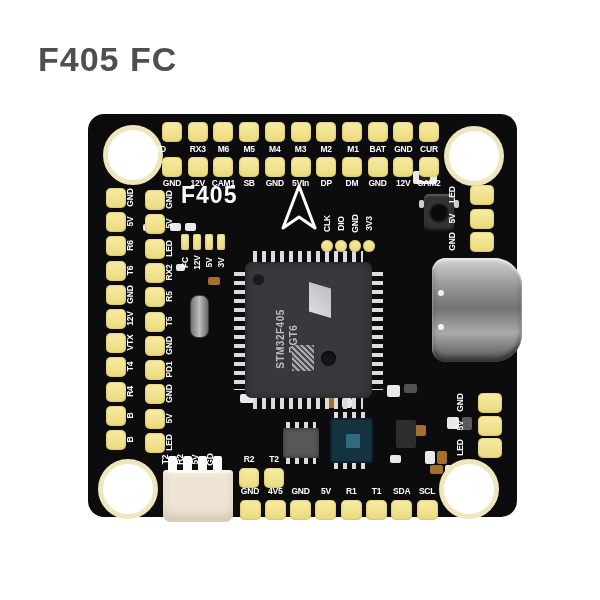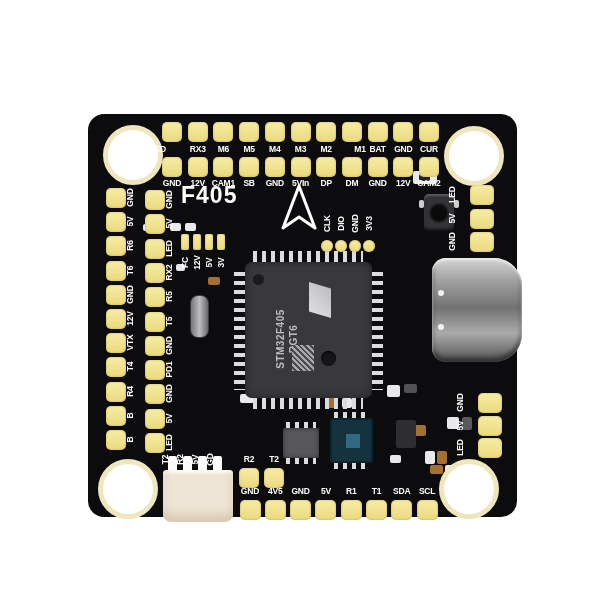--- a/index.html
+++ b/index.html
@@ -59,20 +59,21 @@
   .btncap{position:absolute;left:5px;top:9px;width:20px;height:20px;border-radius:50%;
        background:#0a0a0b;border:2px solid #1d1d1f;box-sizing:border-box;}
   .jst{position:absolute;left:75px;top:356px;width:70px;height:52px;
        background:#efe5d6;border-radius:4px 4px 8px 8px;
        box-shadow:inset 0 -8px 10px #d8cbb4,inset 0 3px 3px #fffdf6;}
 </style>
 </head>
 <body>
 
 <div class="stage">
+  <div class="title">F405 FC</div>
 
   <div class="board">
 
     <div id="decor">
         <div class="" style="left: 80px; top: 342px; width: 9px; height: 18px; position: absolute; background: rgb(251, 251, 251); border-radius: 2px;"></div>
         <div class="" style="left: 95px; top: 342px; width: 9px; height: 18px; position: absolute; background: rgb(251, 251, 251); border-radius: 2px;"></div>
         <div class="" style="left: 110px; top: 342px; width: 9px; height: 18px; position: absolute; background: rgb(251, 251, 251); border-radius: 2px;"></div>
         <div class="" style="left: 125px; top: 342px; width: 9px; height: 18px; position: absolute; background: rgb(251, 251, 251); border-radius: 2px;"></div>
         <div class="" style="left: 55px; top: 110px; width: 10px; height: 7px; position: absolute; background: rgb(233, 233, 235); border-radius: 2px;"></div>
         <div class="" style="left: 68px; top: 110px; width: 10px; height: 7px; position: absolute; background: rgb(58, 58, 60); border-radius: 2px;"></div>
@@ -159,21 +160,21 @@
         <div class="lab" style="left: 118.4px; top: 30px;">M6</div>
         <div class="pad" style="left: 151.1px; top: 8px; width: 20px; height: 20px;"></div>
         <div class="lab" style="left: 144.1px; top: 30px;">M5</div>
         <div class="pad" style="left: 176.8px; top: 8px; width: 20px; height: 20px;"></div>
         <div class="lab" style="left: 169.8px; top: 30px;">M4</div>
         <div class="pad" style="left: 202.5px; top: 8px; width: 20px; height: 20px;"></div>
         <div class="lab" style="left: 195.5px; top: 30px;">M3</div>
         <div class="pad" style="left: 228.2px; top: 8px; width: 20px; height: 20px;"></div>
         <div class="lab" style="left: 221.2px; top: 30px;">M2</div>
         <div class="pad" style="left: 253.9px; top: 8px; width: 20px; height: 20px;"></div>
-        <div class="lab" style="left: 255px; top: 30px;">M1</div>
+        <div class="lab" style="left: 248px; top: 30px;">M1</div>
         <div class="pad" style="left: 279.6px; top: 8px; width: 20px; height: 20px;"></div>
         <div class="lab" style="left: 272.6px; top: 30px;">BAT</div>
         <div class="pad" style="left: 305.3px; top: 8px; width: 20px; height: 20px;"></div>
         <div class="lab" style="left: 298.3px; top: 30px;">GND</div>
         <div class="pad" style="left: 331px; top: 8px; width: 20px; height: 20px;"></div>
         <div class="lab" style="left: 324px; top: 30px;">CUR</div>
         <div class="pad" style="left: 74px; top: 43px; width: 20px; height: 20px;"></div>
         <div class="lab" style="left: 67px; top: 64px;">GND</div>
         <div class="pad" style="left: 99.7px; top: 43px; width: 20px; height: 20px;"></div>
         <div class="lab" style="left: 92.7px; top: 64px;">12V</div>

